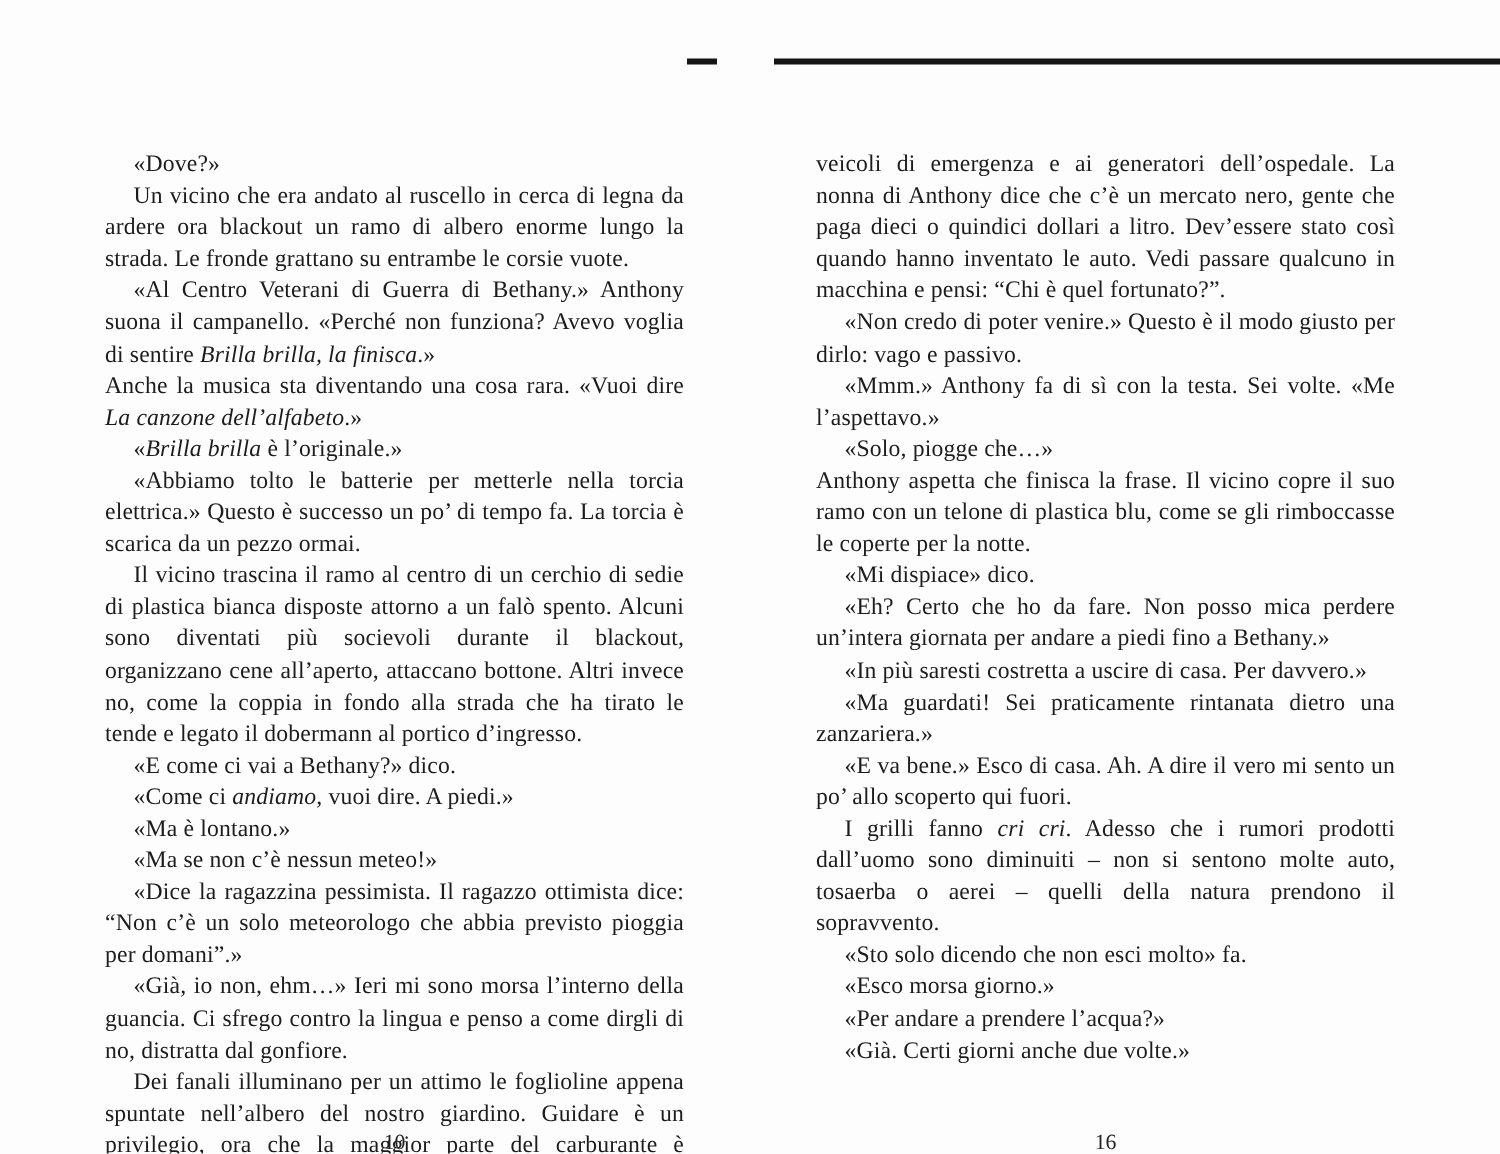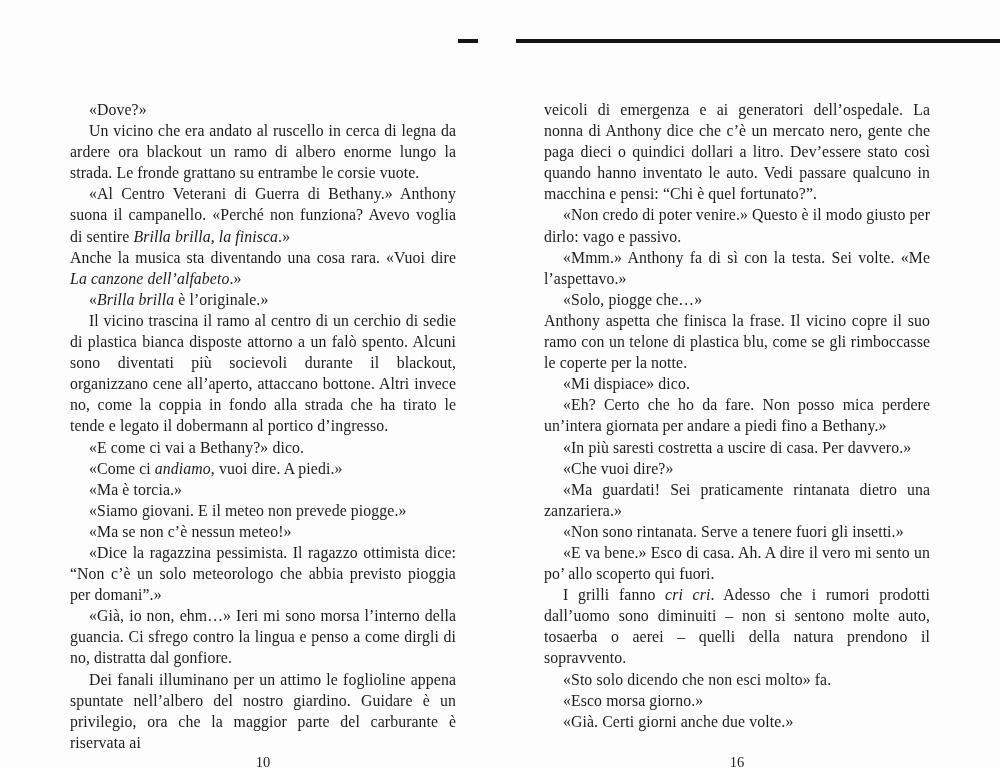--- a/index.html
+++ b/index.html
@@ -60,47 +60,46 @@
 
   <div class="edge-bar top-dash"></div>
   <div class="edge-bar top-long"></div>
 
   <div class="page page-left">
       <p class="para">«Dove?»</p>
       <p class="para">Un vicino che era andato al ruscello in cerca di legna da ardere ora blackout un ramo di albero enorme lungo la strada. Le fronde grattano su entrambe le corsie vuote.</p>
       <p class="para">«Al Centro Veterani di Guerra di Bethany.» Anthony suona il campanello. «Perché non funziona? Avevo voglia di sentire <i>Brilla brilla, la finisca</i>.»</p>
       <p class="para no-indent">Anche la musica sta diventando una cosa rara. «Vuoi dire <i>La canzone dell’alfabeto</i>.»</p>
       <p class="para">«<i>Brilla brilla</i> è l’originale.»</p>
+      <p class="para">«Abbiamo tolto le batterie per metterle nella torcia elettrica.» Questo è successo un po’ di tempo fa. La torcia è scarica da un pezzo ormai.</p>
       <p class="para">Il vicino trascina il ramo al centro di un cerchio di sedie di plastica bianca disposte attorno a un falò spento. Alcuni sono diventati più socievoli durante il blackout, organizzano cene all’aperto, attaccano bottone. Altri invece no, come la coppia in fondo alla strada che ha tirato le tende e legato il dobermann al portico d’ingresso.</p>
       <p class="para">«E come ci vai a Bethany?» dico.</p>
       <p class="para">«Come ci <i>andiamo</i>, vuoi dire. A piedi.»</p>
-      <p class="para">«Ma è torcia.»</p>
-      <p class="para">«Siamo giovani. E il meteo non prevede piogge.»</p>
+      <p class="para">«Ma è lontano.»</p>
       <p class="para">«Ma se non c’è nessun meteo!»</p>
       <p class="para">«Dice la ragazzina pessimista. Il ragazzo ottimista dice: “Non c’è un solo meteorologo che abbia previsto pioggia per domani”.»</p>
       <p class="para">«Già, io non, ehm…» Ieri mi sono morsa l’interno della guancia. Ci sfrego contro la lingua e penso a come dirgli di no, distratta dal gonfiore.</p>
       <p class="para">Dei fanali illuminano per un attimo le foglioline appena spuntate nell’albero del nostro giardino. Guidare è un privilegio, ora che la maggior parte del carburante è riservata ai</p>
     </div>
 
   <div class="page page-right">
       <p class="para no-indent">veicoli di emergenza e ai generatori dell’ospedale. La nonna di Anthony dice che c’è un mercato nero, gente che paga dieci o quindici dollari a litro. Dev’essere stato così quando hanno inventato le auto. Vedi passare qualcuno in macchina e pensi: “Chi è quel fortunato?”.</p>
       <p class="para">«Non credo di poter venire.» Questo è il modo giusto per dirlo: vago e passivo.</p>
       <p class="para">«Mmm.» Anthony fa di sì con la testa. Sei volte. «Me l’aspettavo.»</p>
       <p class="para">«Solo, piogge che…»</p>
       <p class="para no-indent">Anthony aspetta che finisca la frase. Il vicino copre il suo ramo con un telone di plastica blu, come se gli rimboccasse le coperte per la notte.</p>
       <p class="para">«Mi dispiace» dico.</p>
       <p class="para">«Eh? Certo che ho da fare. Non posso mica perdere un’intera giornata per andare a piedi fino a Bethany.»</p>
       <p class="para">«In più saresti costretta a uscire di casa. Per davvero.»</p>
-      <p class="para">«Che vuoi dire?»</p>
       <p class="para">«Ma guardati! Sei praticamente rintanata dietro una zanzariera.»</p>
-      <p class="para">«Non sono rintanata. Serve a tenere fuori gli insetti.»</p>
       <p class="para">«E va bene.» Esco di casa. Ah. A dire il vero mi sento un po’ allo scoperto qui fuori.</p>
       <p class="para">I grilli fanno <i>cri cri</i>. Adesso che i rumori prodotti dall’uomo sono diminuiti – non si sentono molte auto, tosaerba o aerei – quelli della natura prendono il sopravvento.</p>
       <p class="para">«Sto solo dicendo che non esci molto» fa.</p>
       <p class="para">«Esco morsa giorno.»</p>
+      <p class="para">«Per andare a prendere l’acqua?»</p>
       <p class="para">«Già. Certi giorni anche due volte.»</p>
     </div>
 
   <div class="page-number page-number-left">10</div>
 
   <div class="page-number page-number-right">16</div>
 
   <div class="edge-bar bottom-dash"></div>
   <div class="edge-bar bottom-long"></div>
 

